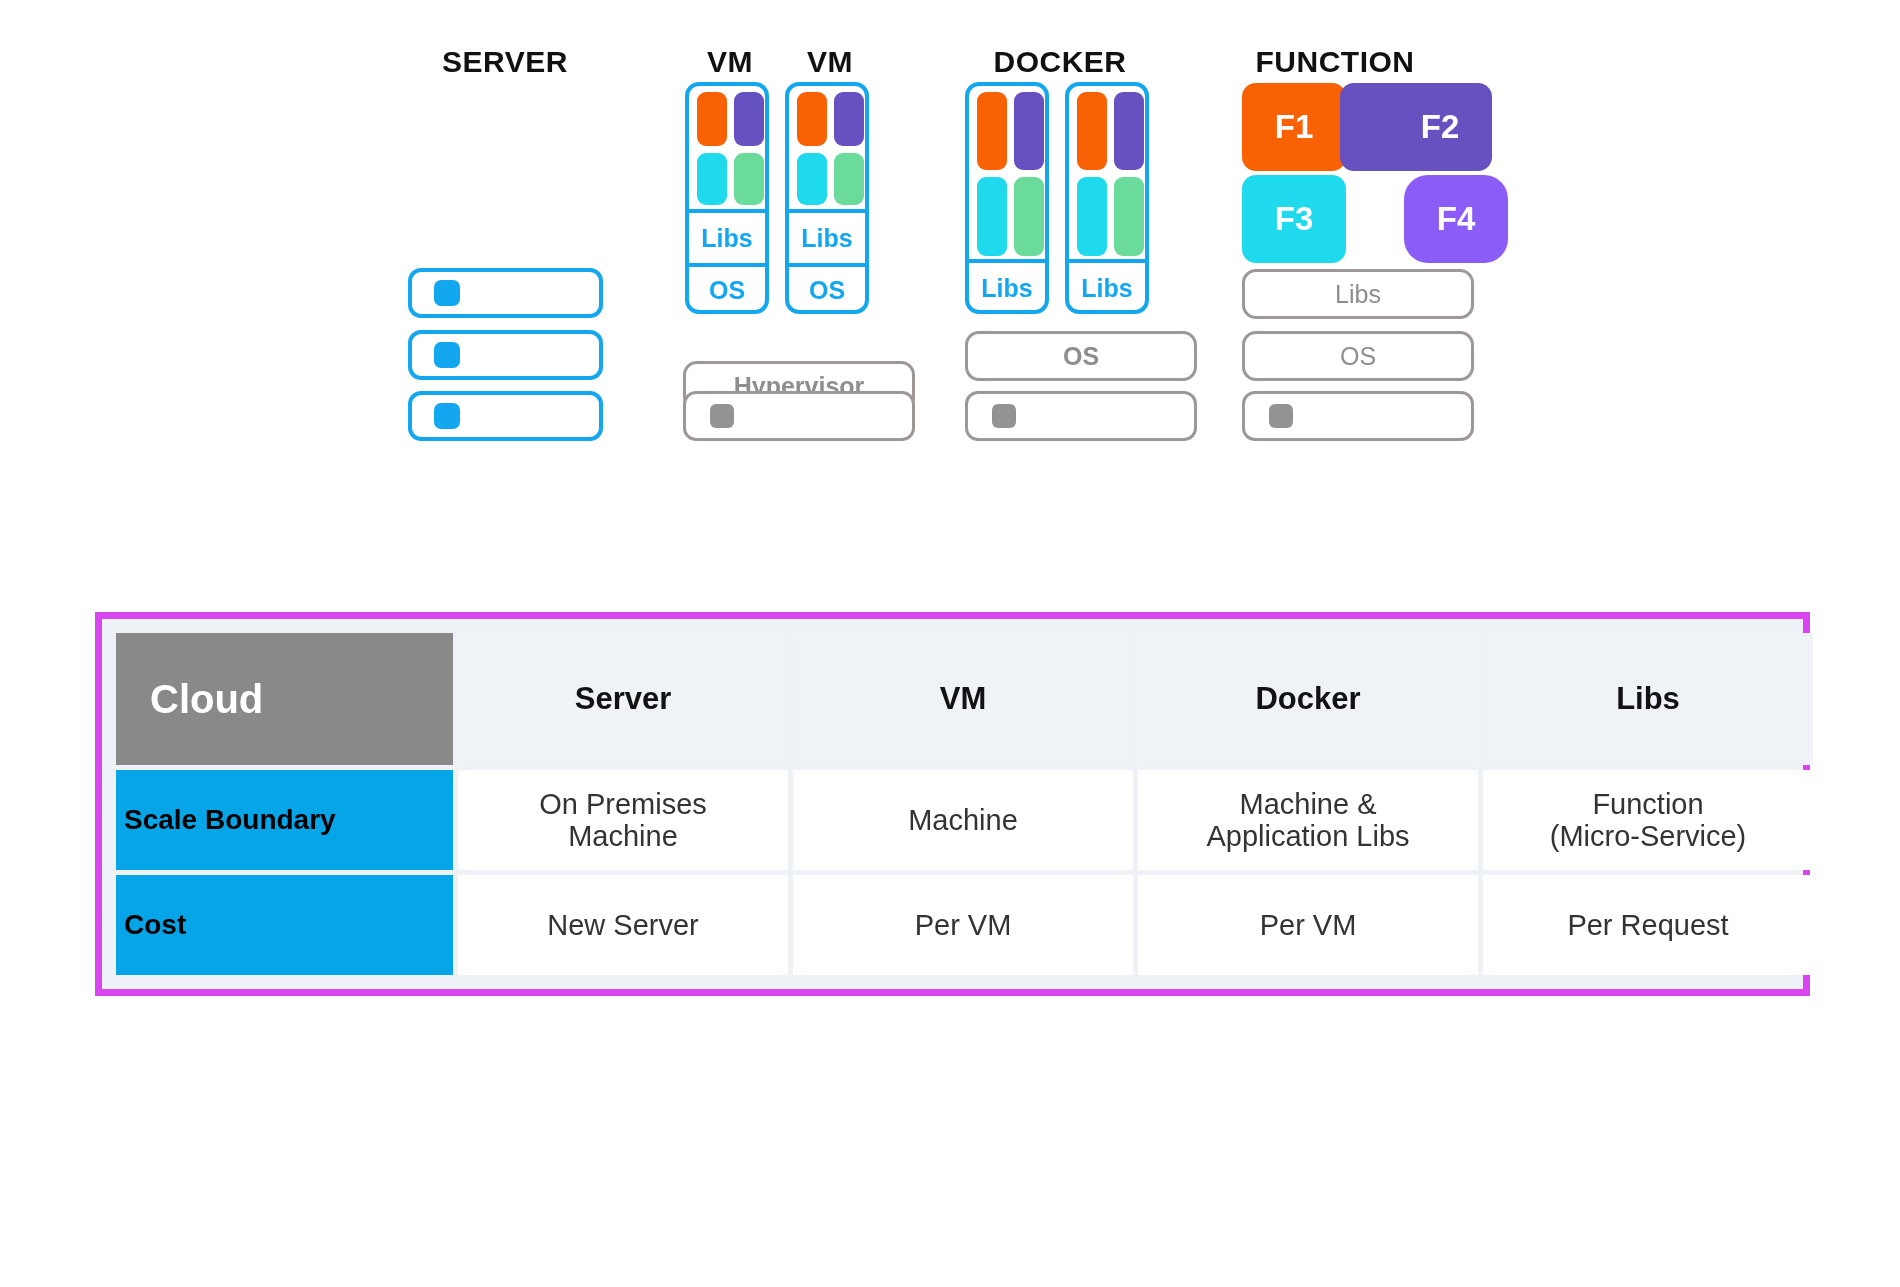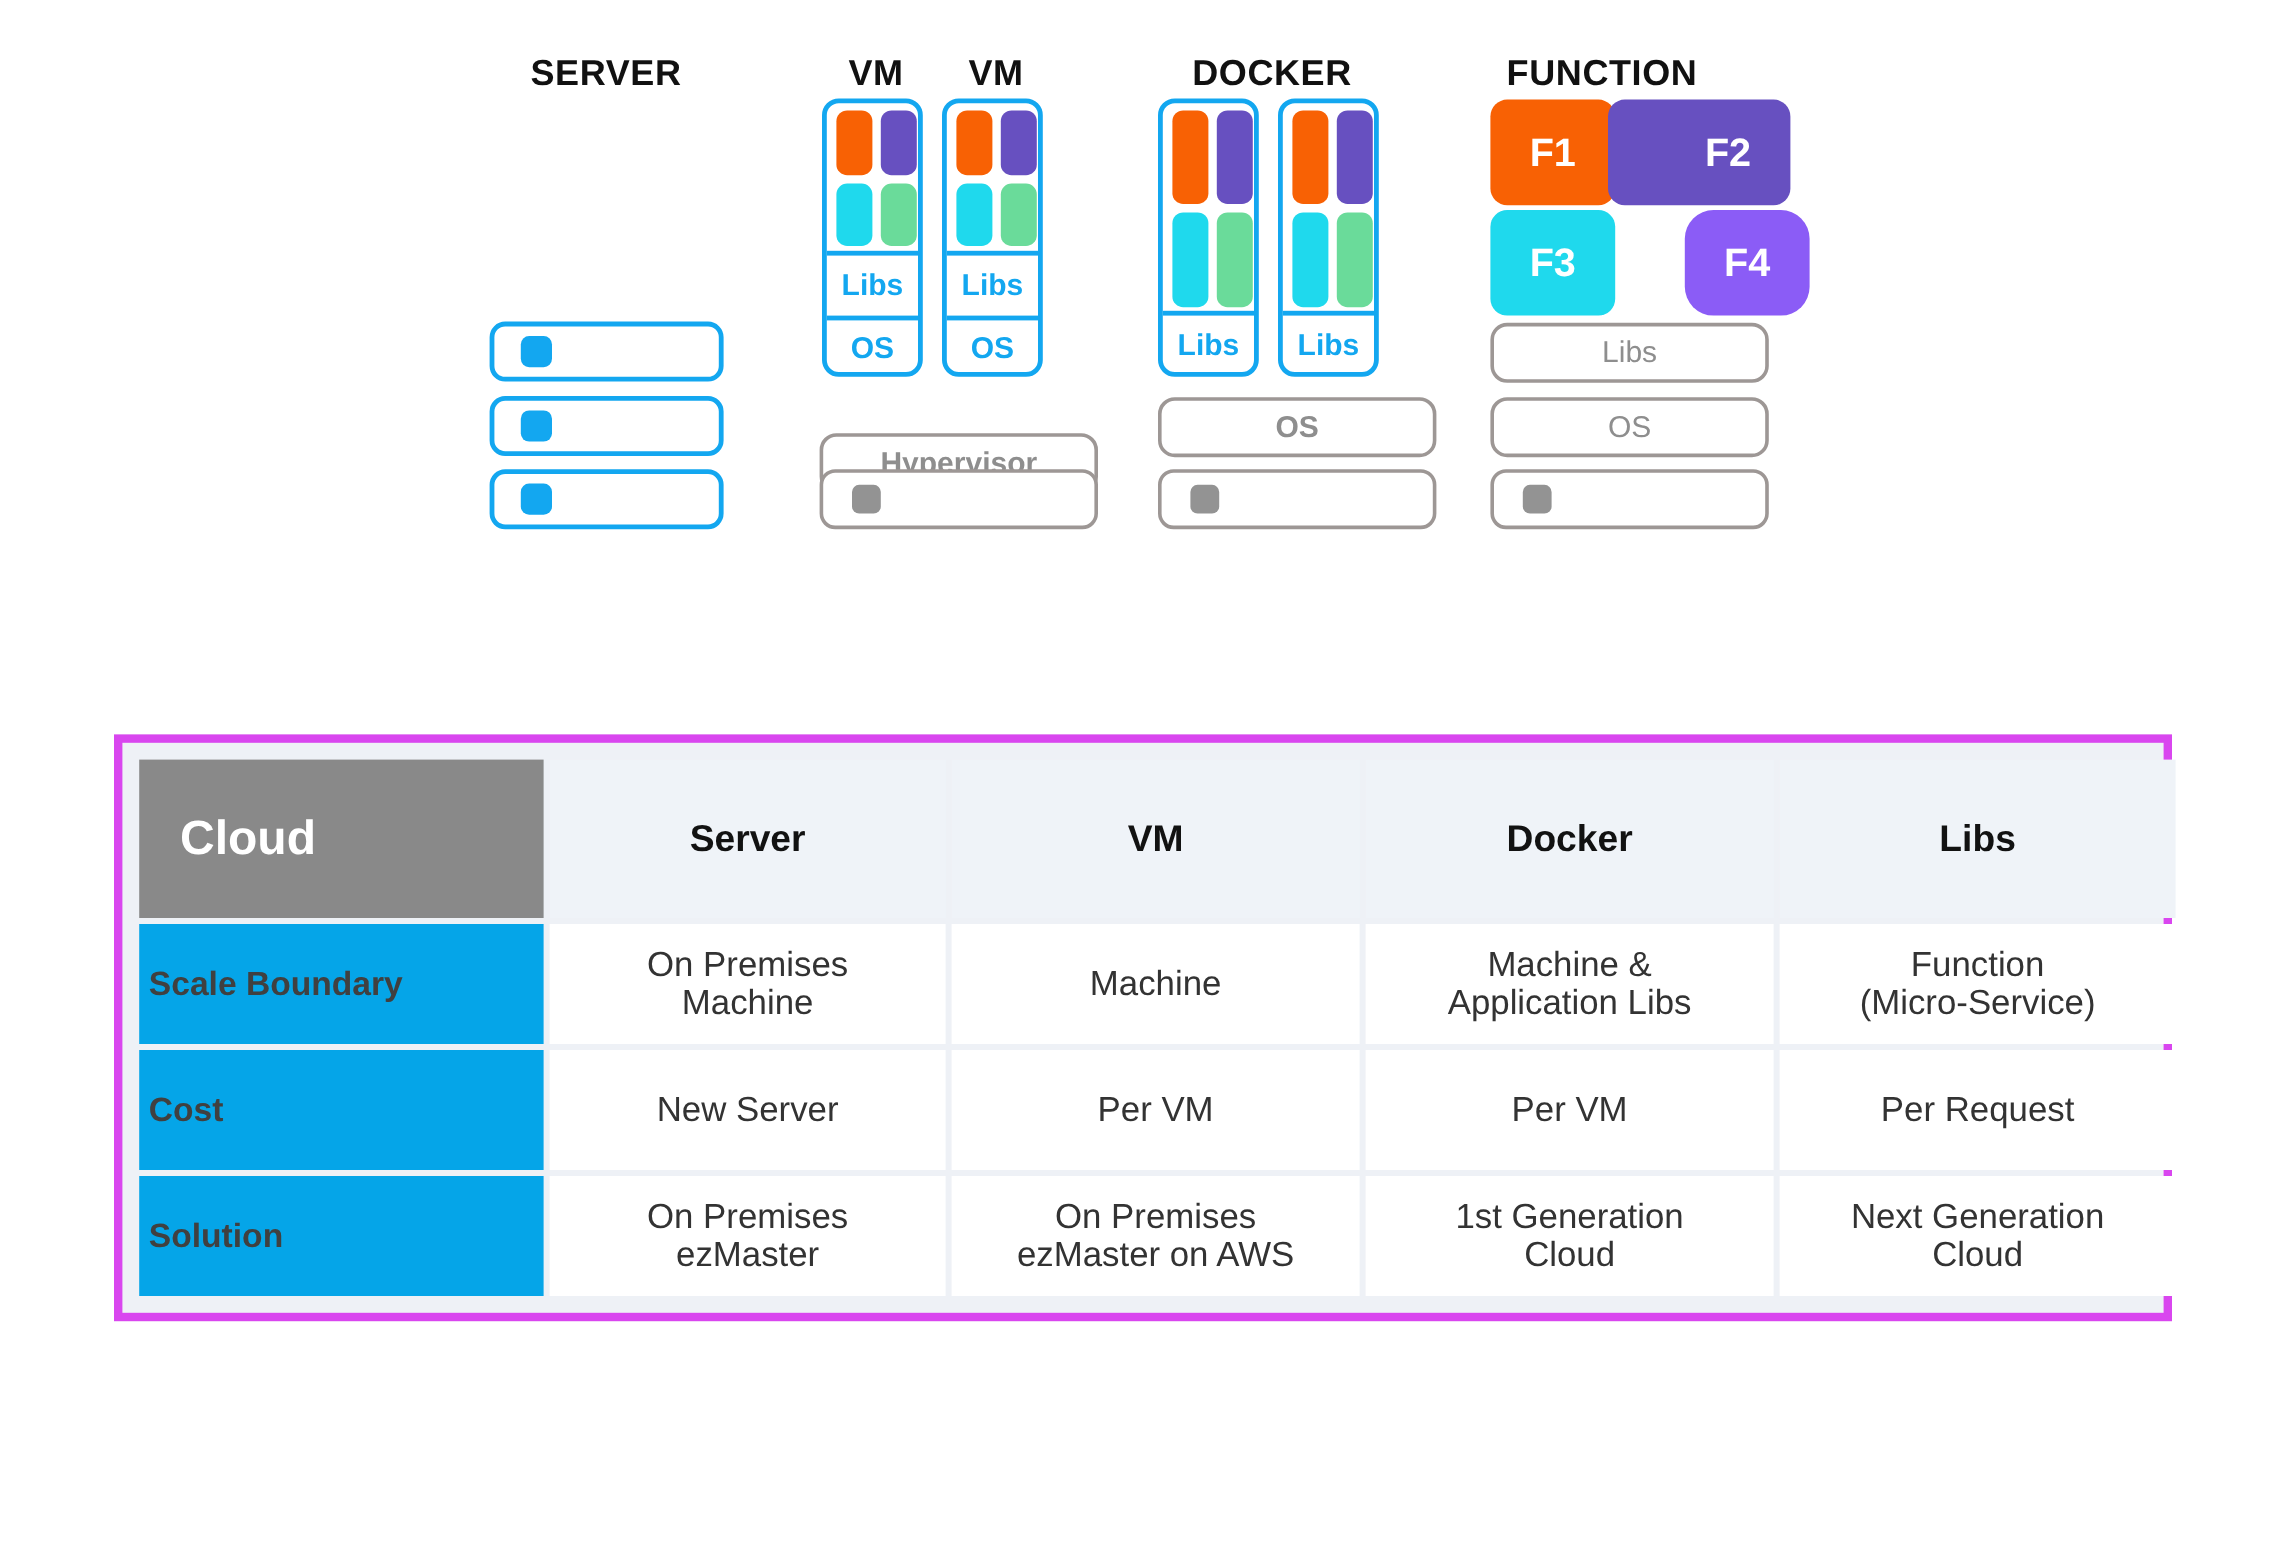--- a/index.html
+++ b/index.html
@@ -173,21 +173,21 @@
   table.cmp tr.head td.corner {
     background: #898989;
     color: #ffffff;
     font-size: 40px;
     font-weight: bold;
     text-align: left;
     padding-left: 34px;
   }
   table.cmp td.rowhead {
     background: #05A5E8;
-    color: #404040;
+    color: #000000;
     font-weight: bold;
     font-size: 28px;
     text-align: left;
     height: 88px;
   }
   table.cmp tr.body td { height: 88px; }
 </style>
 </head>
 <body>
 
@@ -298,22 +298,15 @@
           <td>Machine &amp;<br>Application Libs</td>
           <td>Function<br>(Micro-Service)</td>
         </tr>
         <tr class="body">
           <td class="rowhead">Cost</td>
           <td>New Server</td>
           <td>Per VM</td>
           <td>Per VM</td>
           <td>Per Request</td>
         </tr>
-        <tr class="body">
-          <td class="rowhead">Solution</td>
-          <td>On Premises<br>ezMaster</td>
-          <td>On Premises<br>ezMaster on AWS</td>
-          <td>1st Generation<br>Cloud</td>
-          <td>Next Generation<br>Cloud</td>
-        </tr>
       </tbody>
   </table>
 </div>
 
 </body></html>

